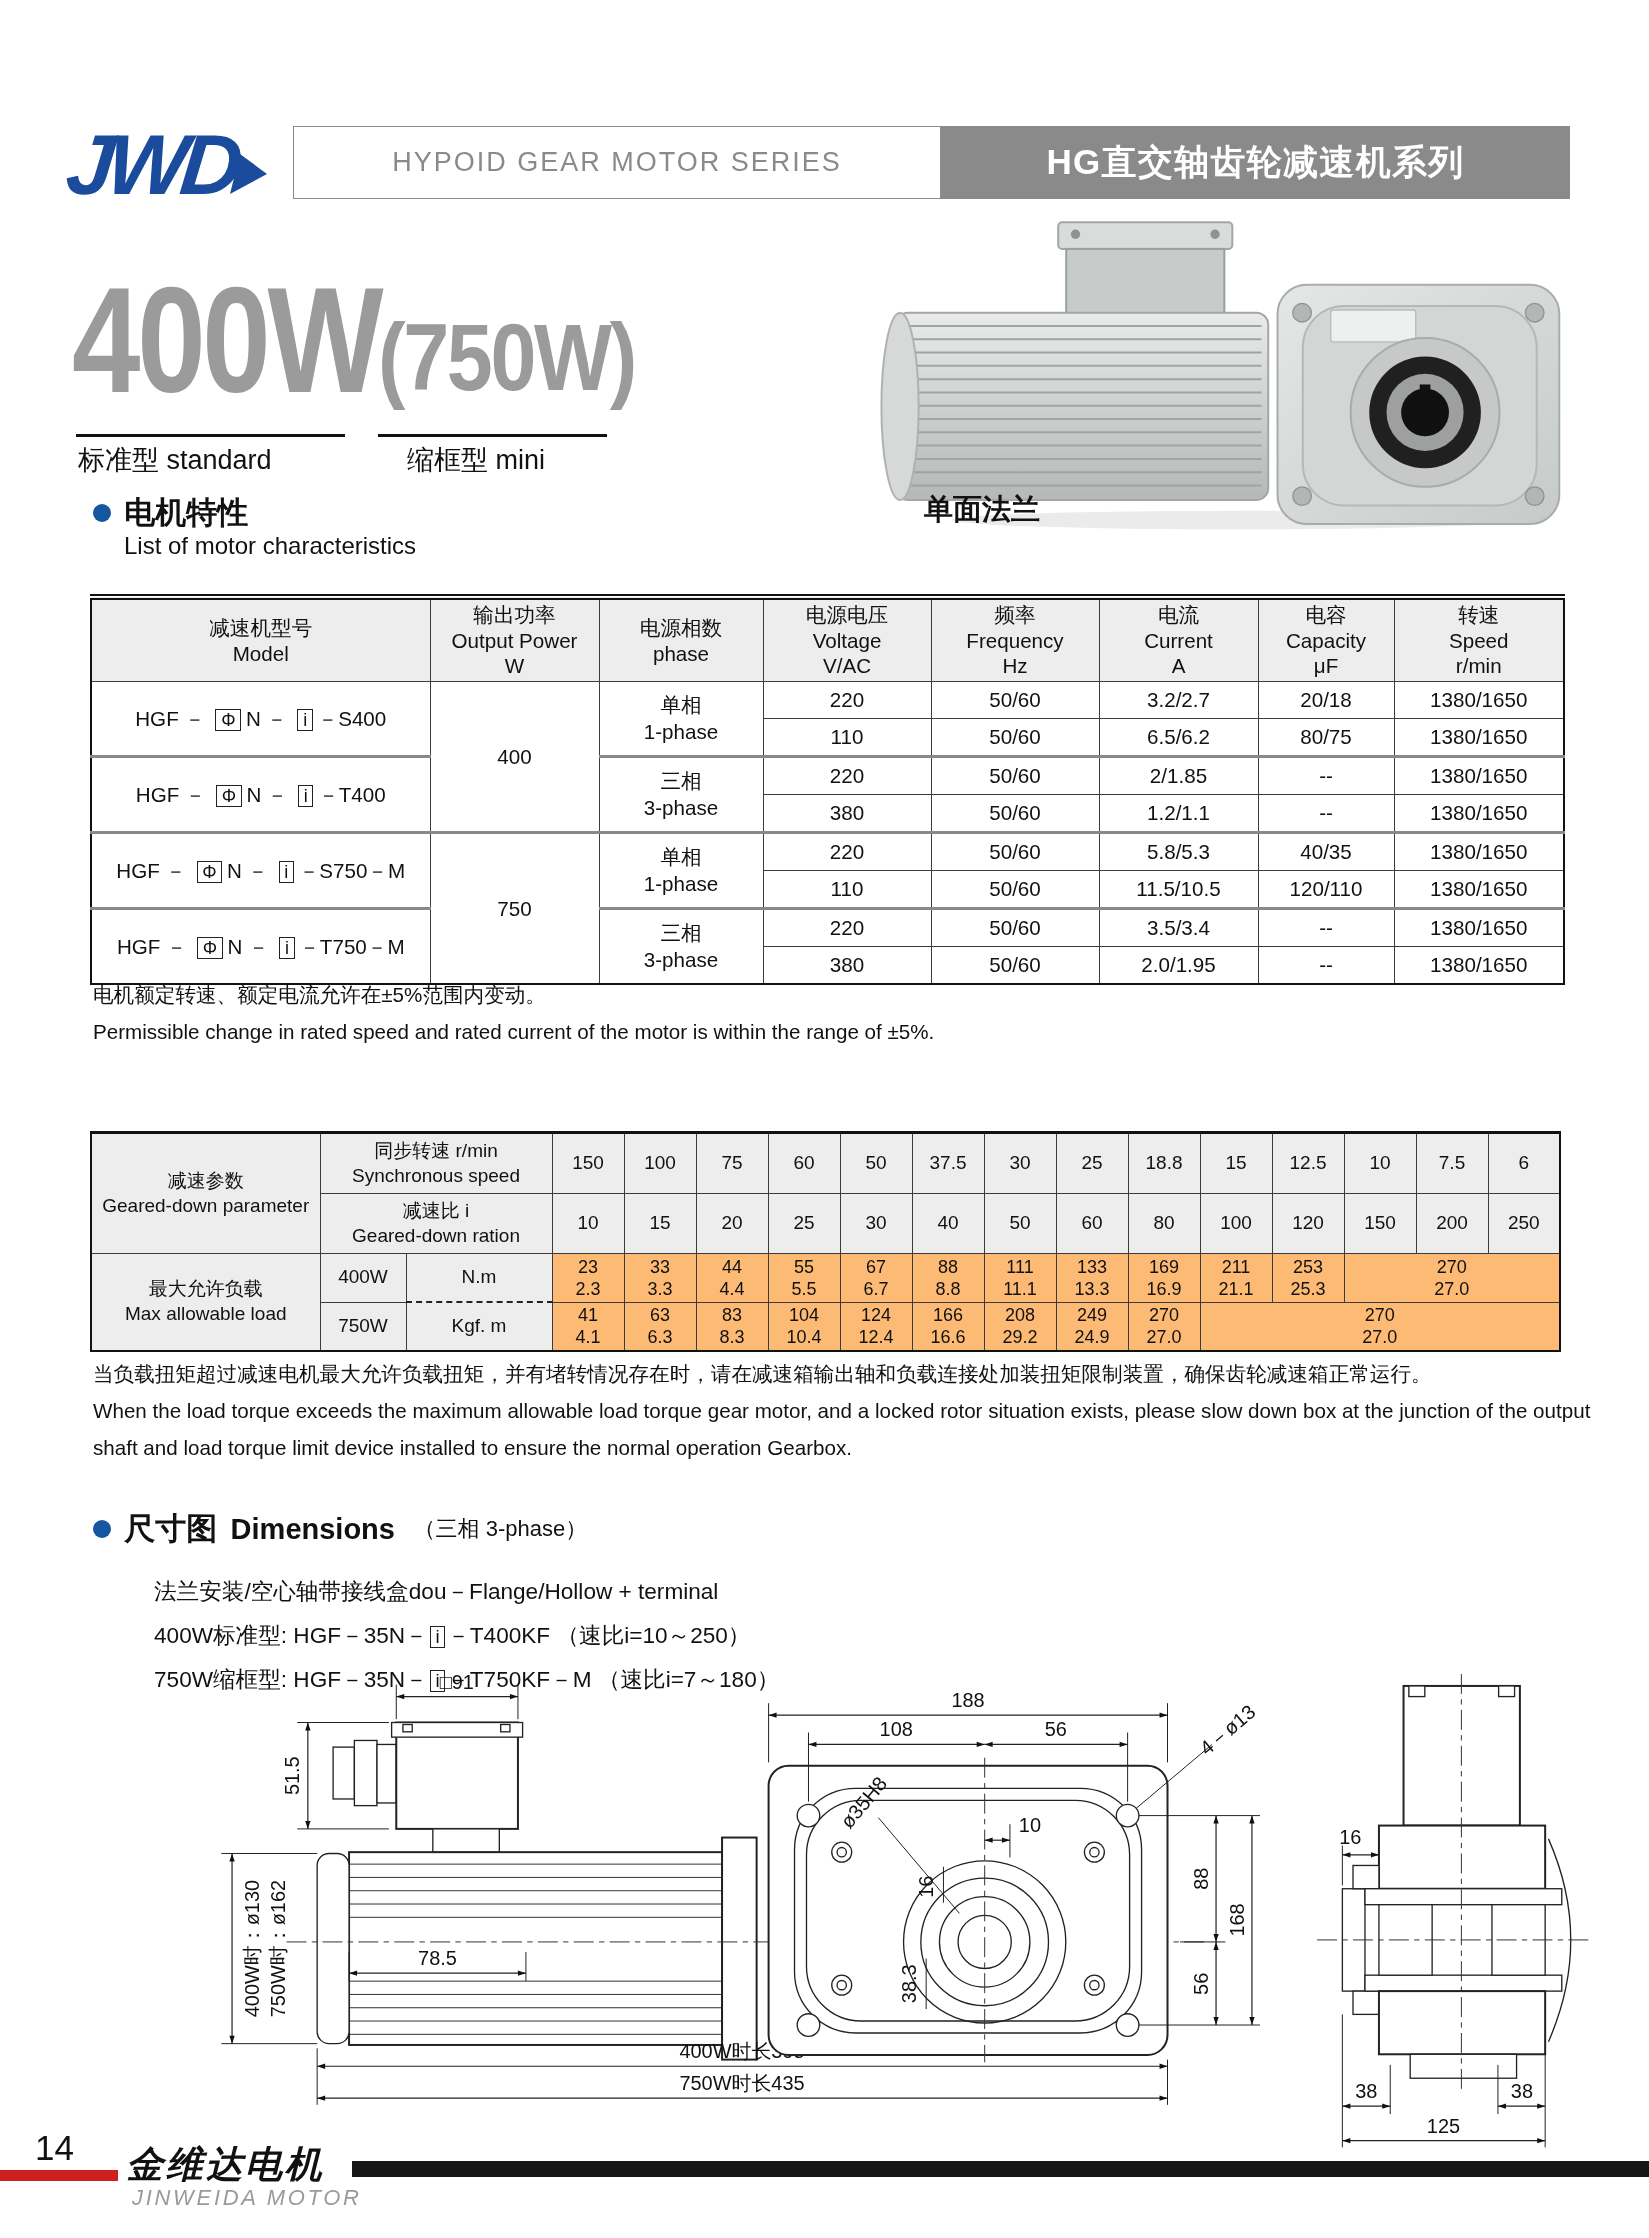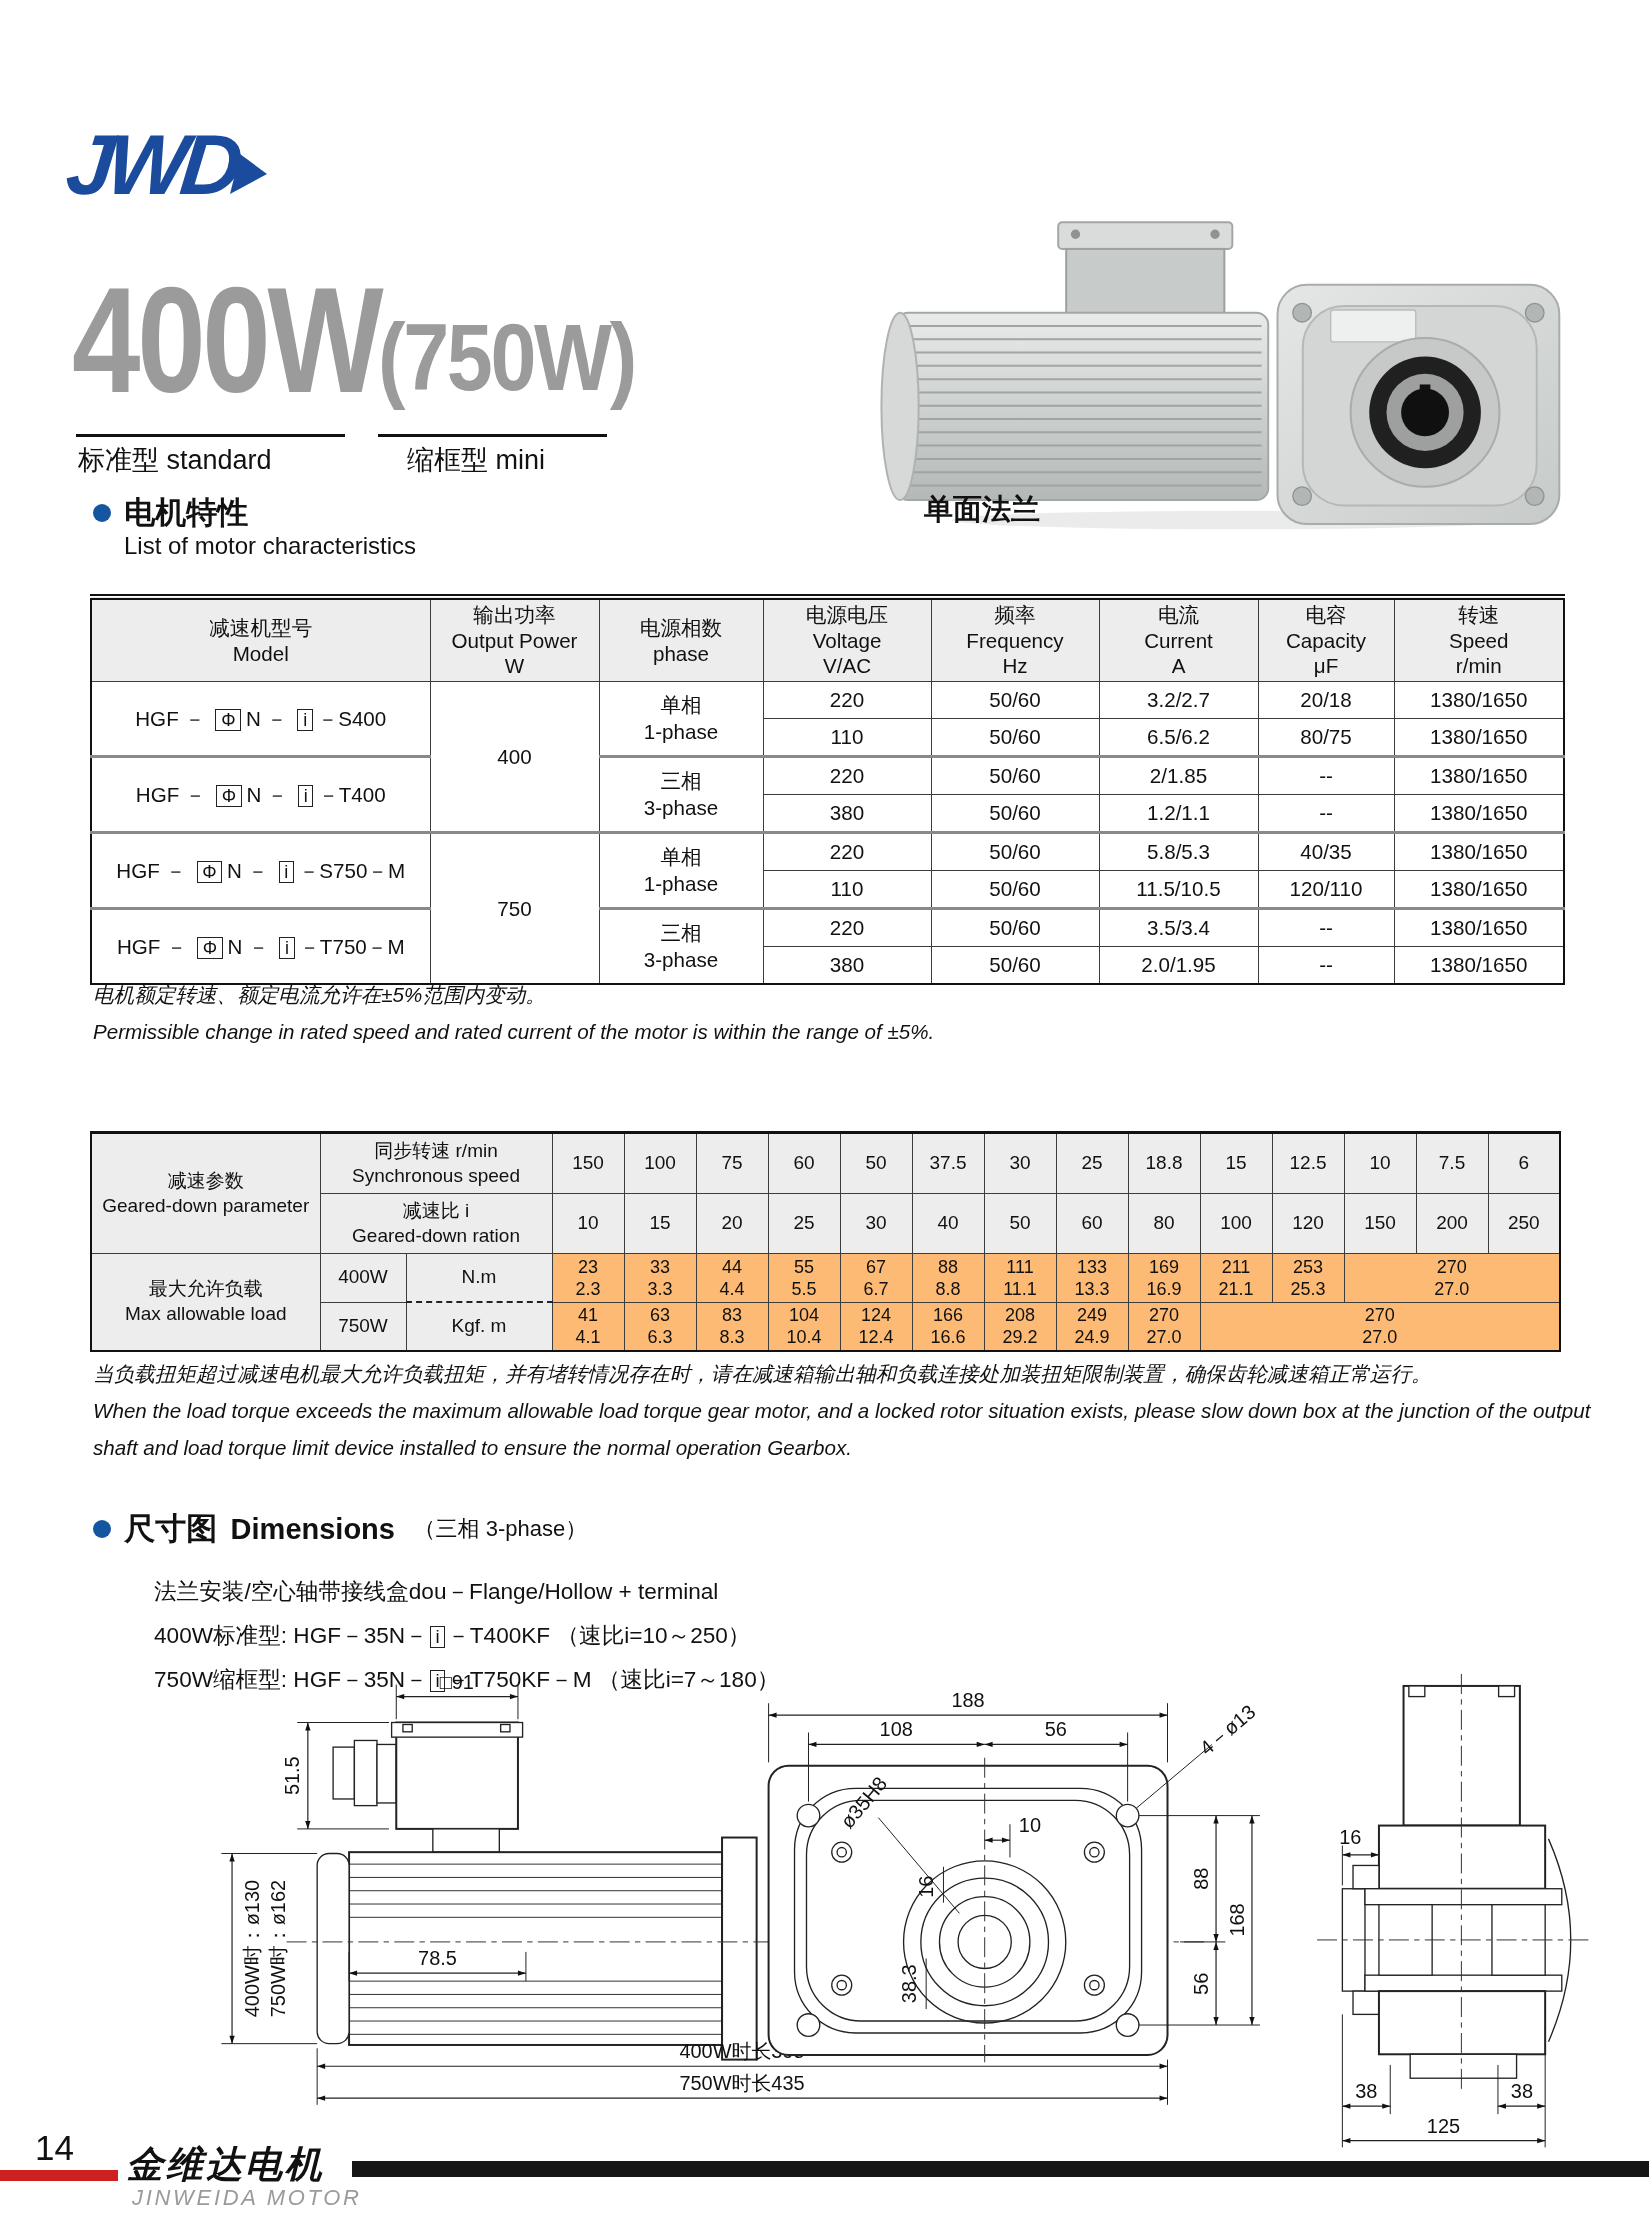--- a/index.html
+++ b/index.html
@@ -51,21 +51,21 @@
           text-align:center;font-size:19px;}
   #table2 td{border:1.3px solid #3c3c3c;padding:0;vertical-align:middle;background:#fdba74;line-height:1.3;}
   #table2{border:2px solid #111;border-top:3.3px solid #111;}
   #table2 tr.h2 td{height:59px;background:#ededed;}
   #table2 tr.d2 td{height:47px;}
   #table2 td.lab{background:#ededed;}
   #table2 td.dashu{border-bottom:2.7px dashed #222;}
   .two{font-size:18px;line-height:22px;}
 
   
-  .note{font-size:20.6px;line-height:37px;color:#111;font-style:italic;}
+  .note{font-size:20.6px;line-height:37px;color:#111;}
   .dimtext{font-size:22.6px;line-height:44px;}
   .ibox{display:inline-block;border:1.3px solid #222;padding:0 4px;margin:0 2.7px;font-size:18.6px;line-height:1.1;}
 
   
   .ol{fill:#fff;stroke:#222;stroke-width:3;}
   .ol2{fill:#fff;stroke:#222;stroke-width:2;}
   .nf{fill:none;}
   .xl{stroke:#222;stroke-width:1.5;}
   .dl{stroke:#222;stroke-width:1.8;}
   .cl{stroke:#333;stroke-width:1.5;stroke-dasharray:30 8 8 8;fill:none;}
@@ -81,20 +81,24 @@
   .caption{left:924px;top:490px;font-size:29px;font-weight:bold;}
 </style>
 </head>
 <body>
 
 <div class="page">
 
   <div class="abs logo">
     <span class="logo-text">JWD</span>
     <span class="logo-arrow"></span>
+  </div>
+  <div class="abs hbar">
+    <div class="hbar-white">HYPOID GEAR MOTOR SERIES</div>
+    <div class="hbar-gray">HG直交轴齿轮减速机系列</div>
   </div>
 
   <div class="abs pw-main">400W</div>
   <div class="abs pw-sub">(750W)</div>
   <div class="abs uline" style="left:76px;top:434px;width:269px;"></div>
   <div class="abs pw-lab" style="left:78px;top:442px;">标准型 standard</div>
   <div class="abs uline" style="left:378px;top:434px;width:229px;"></div>
   <div class="abs pw-lab" style="left:407px;top:442px;">缩框型 mini</div>
 
   <svg class="abs" style="left:865px;top:213px;" width="732" height="319" viewBox="0 0 1100 480">

